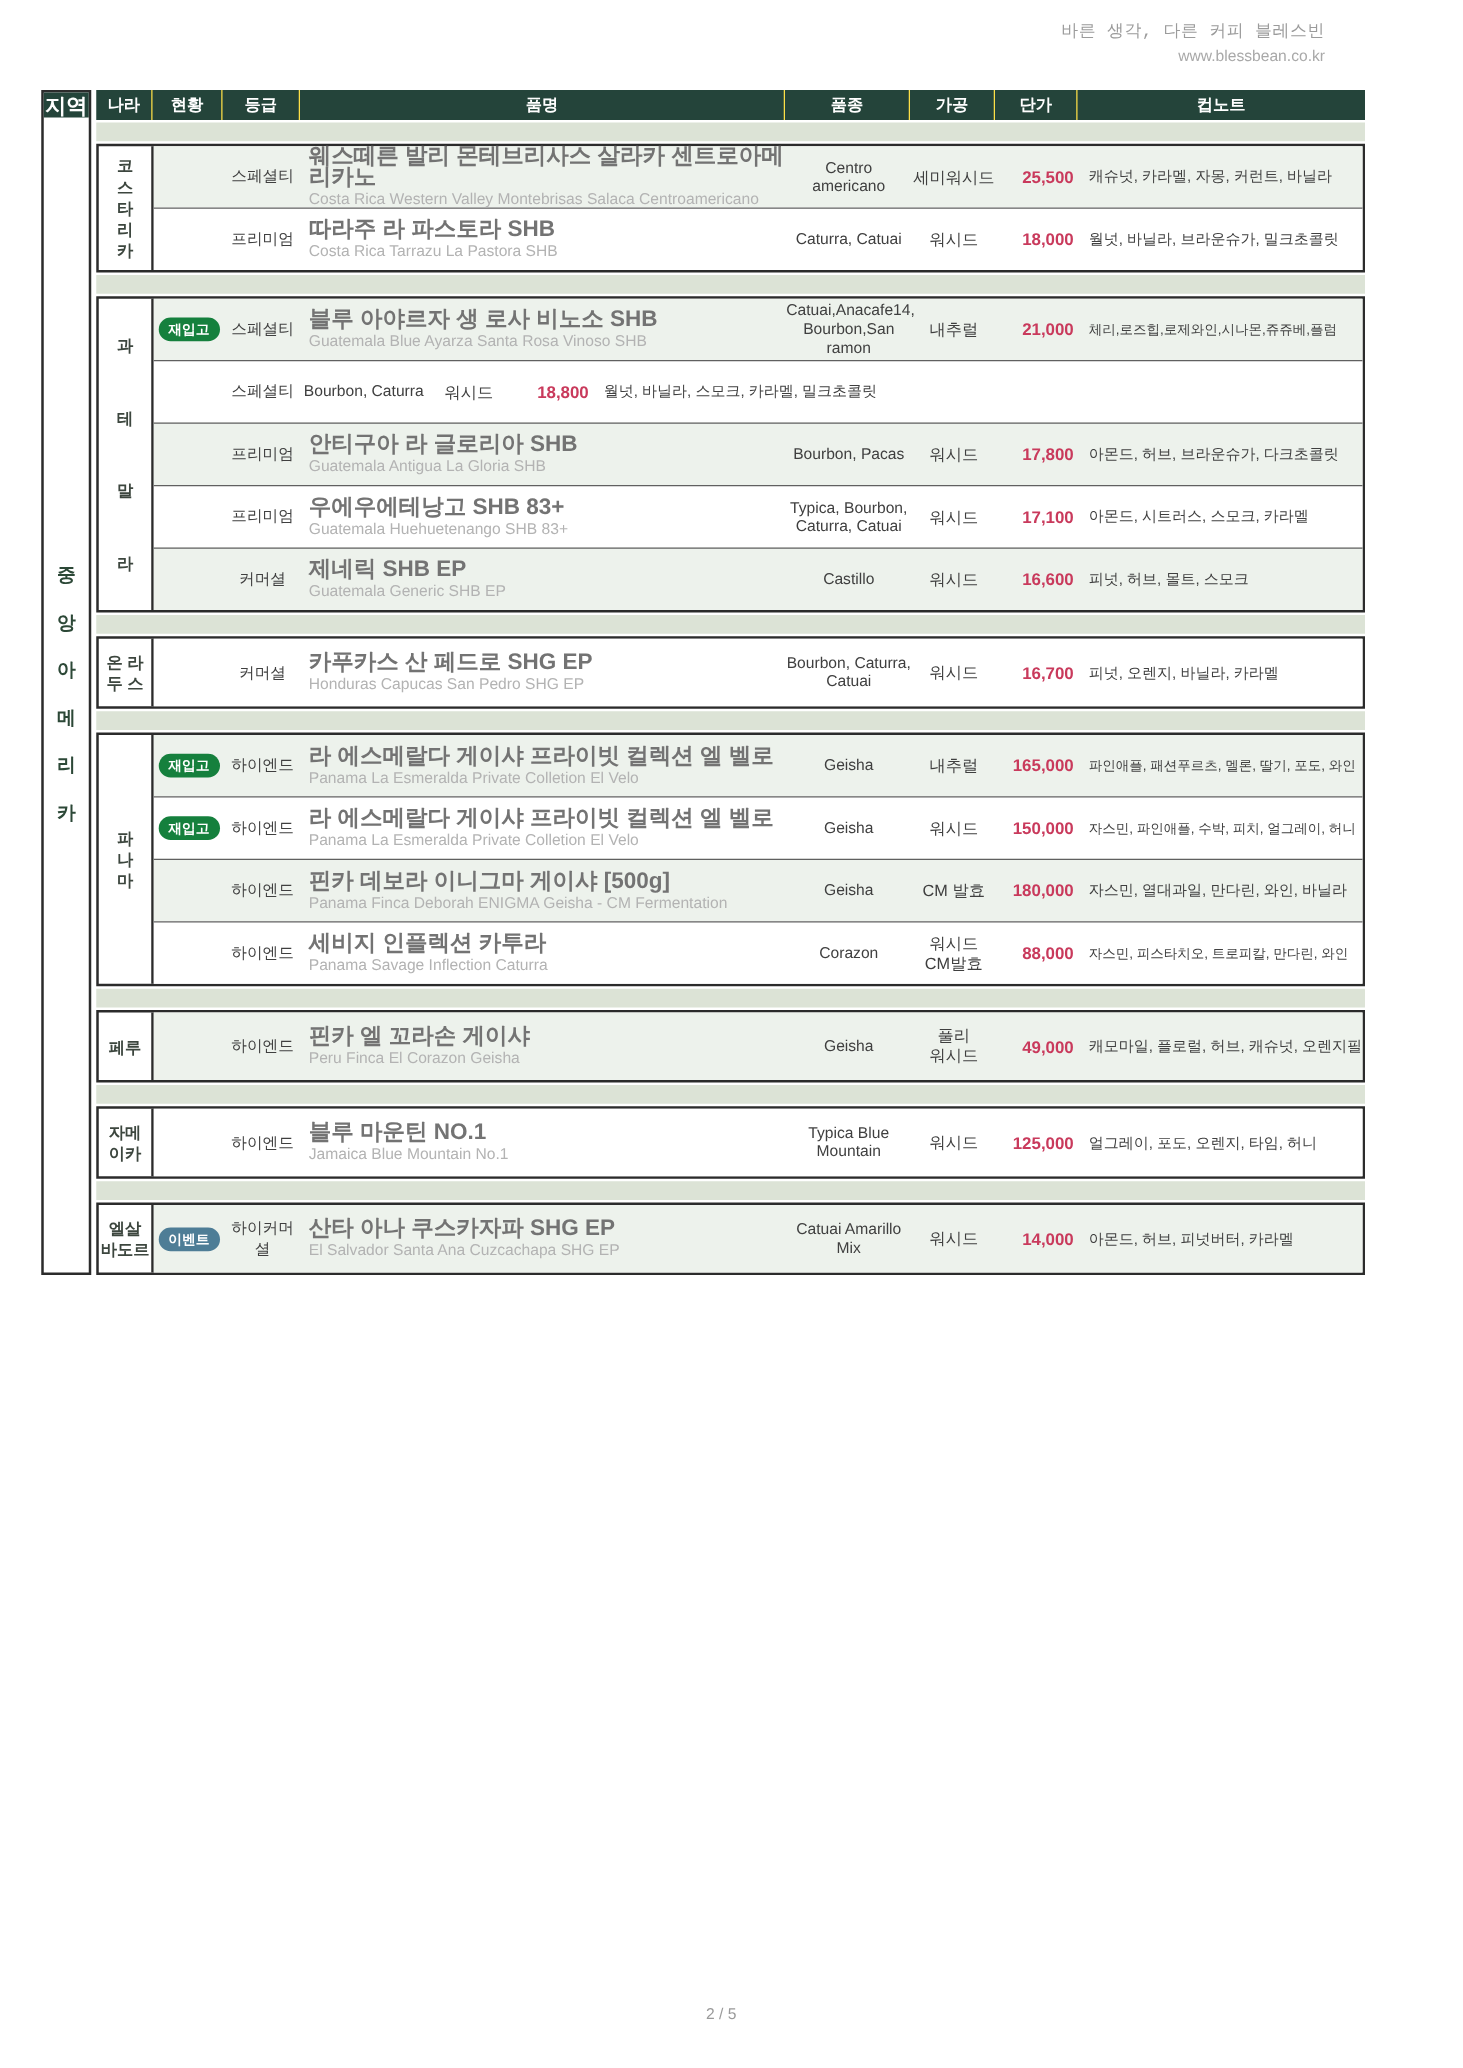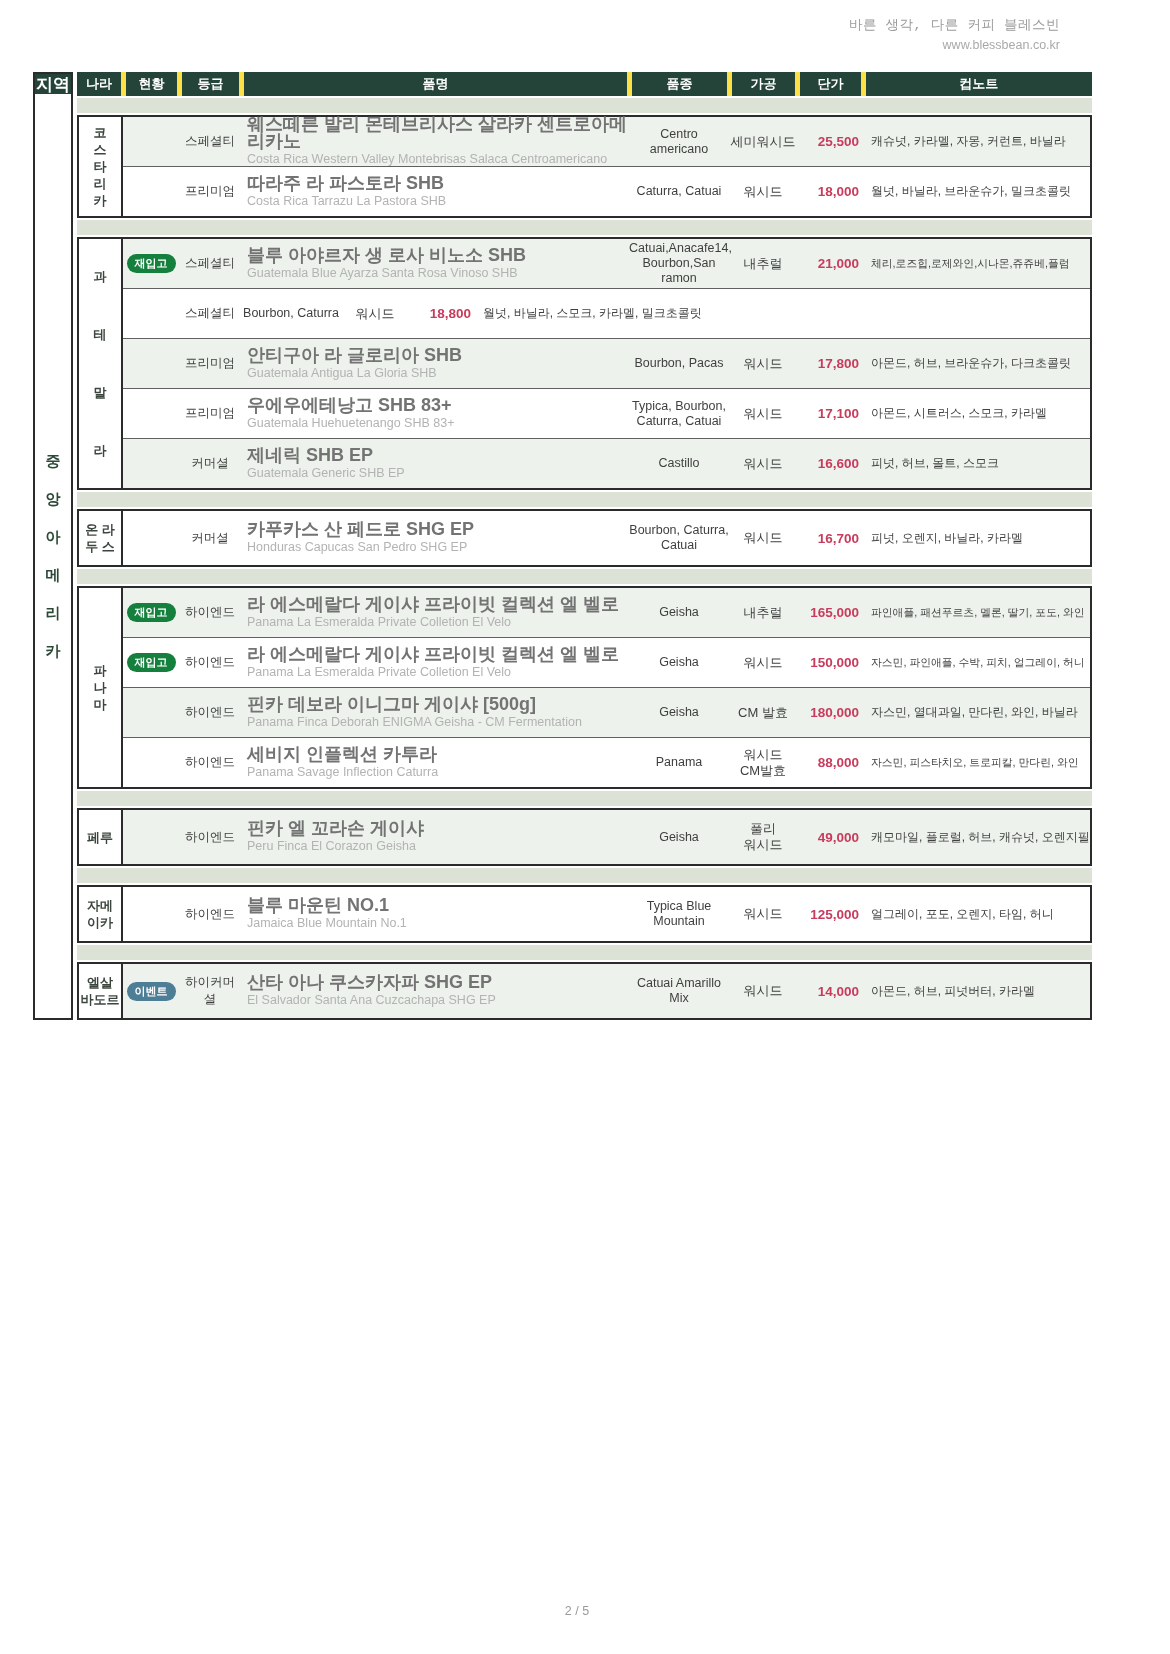--- a/index.html
+++ b/index.html
@@ -14,21 +14,21 @@
 
   
   .region-box{width:40px;flex:0 0 40px;border:2px solid #2b2b2b;display:flex;flex-direction:column;box-sizing:border-box;}
   .region-header{height:20px;background:#24443a;color:#fff;font-size:17px;font-weight:bold;display:flex;align-items:center;justify-content:center;}
   .region-body{flex:1;display:flex;align-items:center;justify-content:center;}
   .region-label{white-space:pre-line;text-align:center;font-size:15px;font-weight:bold;color:#2c4837;line-height:38px;}
 
   
   .main{flex:1;display:flex;flex-direction:column;}
   .main-header{height:24px;display:flex;background:#24443a;}
-  .hcell{color:#fff;font-size:13px;font-weight:bold;display:flex;align-items:center;justify-content:center;border-left:5px solid #fde047;box-sizing:border-box;}
+  .hcell{color:#fff;font-size:13px;font-weight:bold;display:flex;align-items:center;justify-content:center;border-left:1px solid #fde047;box-sizing:border-box;}
   .hcell:first-child{border-left:none;}
   .w-country{width:44px;}.w-status{width:56px;}.w-grade{width:62px;}.w-name{width:388px;}
   .w-variety{width:100px;}.w-process{width:68px;}.w-price{width:66px;}.w-notes{flex:1;}
 
   .spacer{height:15px;background:#dce3d6;margin:2px 0;}
 
   .group{border:2px solid #2b2b2b;display:flex;background:#fff;}
   .country-cell{width:42px;flex:0 0 42px;border-right:2px solid #2b2b2b;display:flex;align-items:center;justify-content:center;}
   .country-label{white-space:pre-line;text-align:center;font-size:13px;font-weight:600;color:#3c463e;line-height:17px;}
   .country-label.spread{line-height:58px;}
@@ -279,21 +279,21 @@
             <div class="cell cpr">180,000</div>
             <div class="cell cno">자스민, 열대과일, 만다린, 와인, 바닐라</div>
           </div>
           <div class="row">
             <div class="cell cs"></div>
             <div class="cell cg">하이엔드</div>
             <div class="cell cn">
               <div class="nko">세비지 인플렉션 카투라</div>
               <div class="nen">Panama Savage Inflection Caturra</div>
             </div>
-            <div class="cell cv">Panama</div>
+            <div class="cell cv">Corazon</div>
             <div class="cell cp">워시드
 CM발효</div>
             <div class="cell cpr">88,000</div>
             <div class="cell cno sm">자스민, 피스타치오, 트로피칼, 만다린, 와인</div>
           </div>
         </div>
       </div>
 
       <div class="spacer"></div>
 

